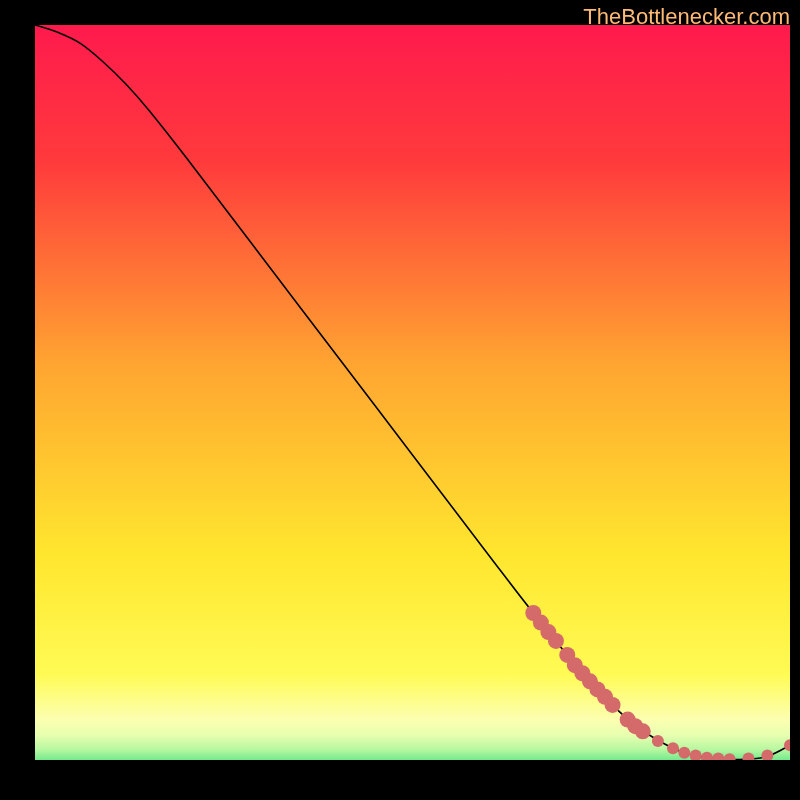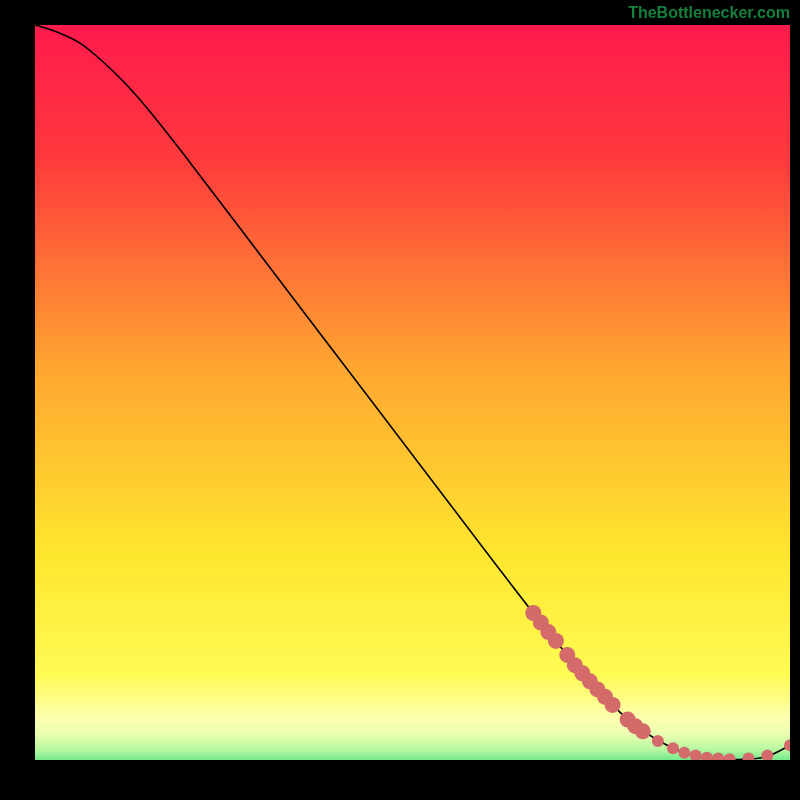--- a/index.html
+++ b/index.html
@@ -6,23 +6,23 @@
   html, body { width: 800px; height: 800px; overflow: hidden; }
   body {
     background: #000;
     font-family: Arial, Helvetica, sans-serif;
     position: relative;
   }
   .watermark {
     position: absolute;
     top: 4px;
     right: 10px;
-    color: #15803d;
-    font-size: 16px;
-    font-weight: bold;
+    color: #fdba74;
+    font-size: 22px;
+    font-weight: normal;
     font-family: Arial, sans-serif;
     z-index: 10;
   }
   .plot-frame {
     position: absolute;
     left: 35px;
     top: 25px;
     width: 755px;
     height: 735px;
     background: #000;

